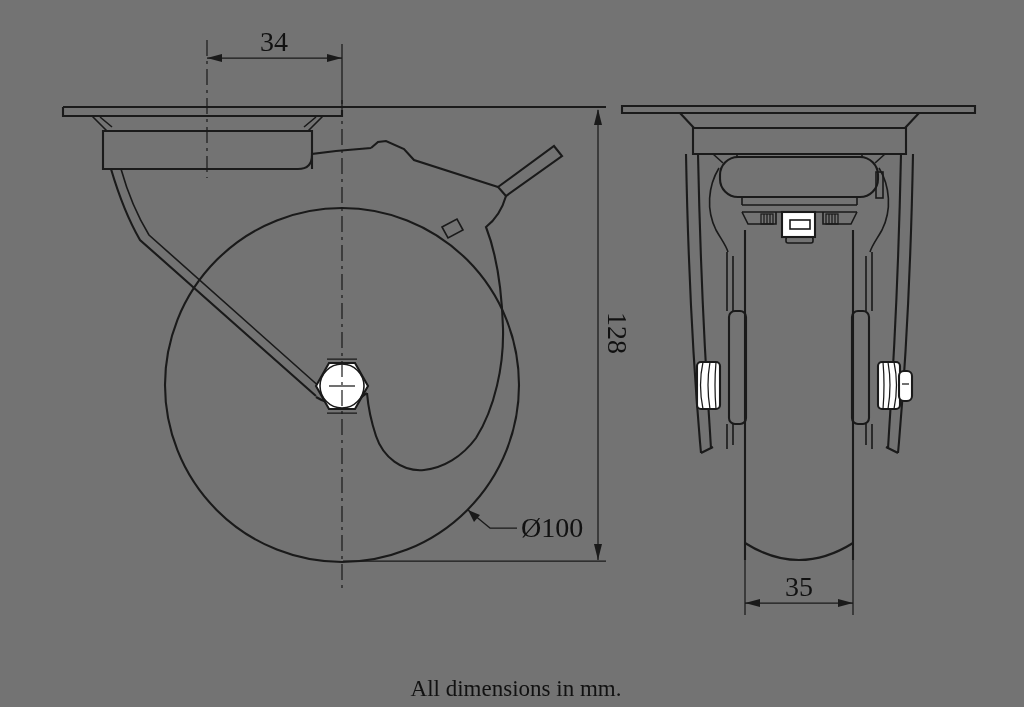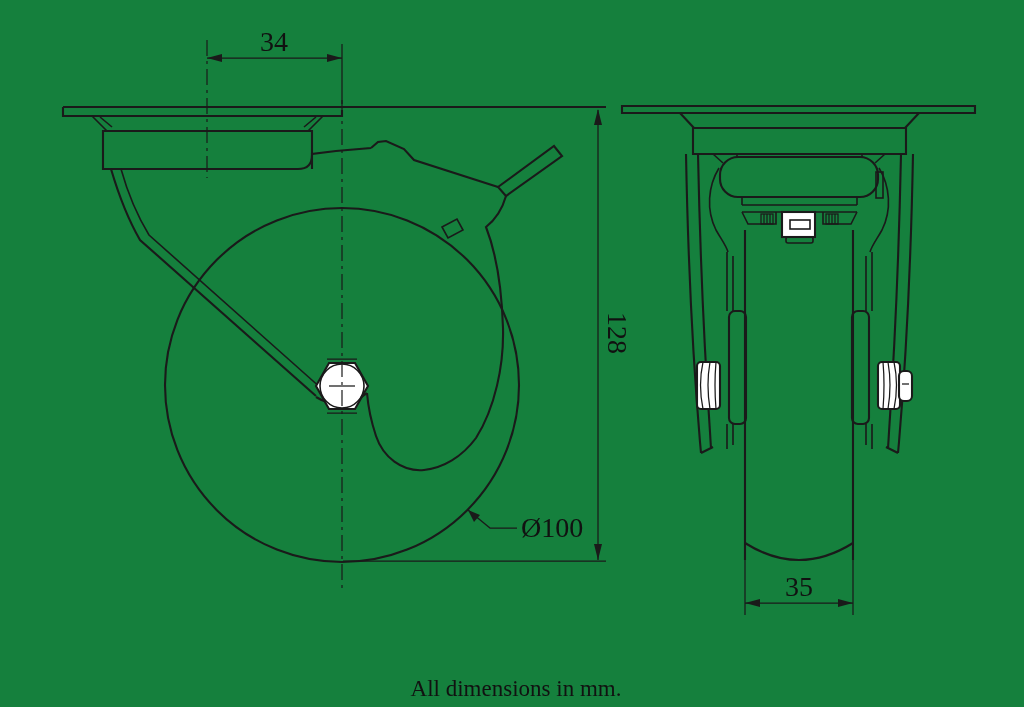--- a/index.html
+++ b/index.html
@@ -1,16 +1,16 @@
 <!DOCTYPE html>
 <html><head>
 <meta charset="utf-8">
 <style>
   html,body{margin:0;padding:0;background:#ffffff;}
-  .stage{width:1024px;height:707px;position:relative;background:#15803d;overflow:hidden;}
+  .stage{width:1024px;height:707px;position:relative;background:#737373;overflow:hidden;}
   svg{display:block;}
   .obj{stroke:#1a1a1a;stroke-width:2.1;fill:none;stroke-linecap:butt;stroke-linejoin:miter;}
   .obj2{stroke:#1a1a1a;stroke-width:1.6;fill:none;}
   .thin{stroke:#1a1a1a;stroke-width:1.25;fill:none;}
   .cl{stroke:#1a1a1a;stroke-width:1.2;fill:none;stroke-dasharray:16 5 3 5;}
   .arrow{fill:#1a1a1a;stroke:none;}
   .whitefill{fill:#ffffff;stroke:#1a1a1a;stroke-width:2.1;}
   text{font-family:"Liberation Serif","DejaVu Serif",serif;fill:#111111;}
   .dimtxt{font-size:28px;}
   .notetxt{font-size:23px;}

